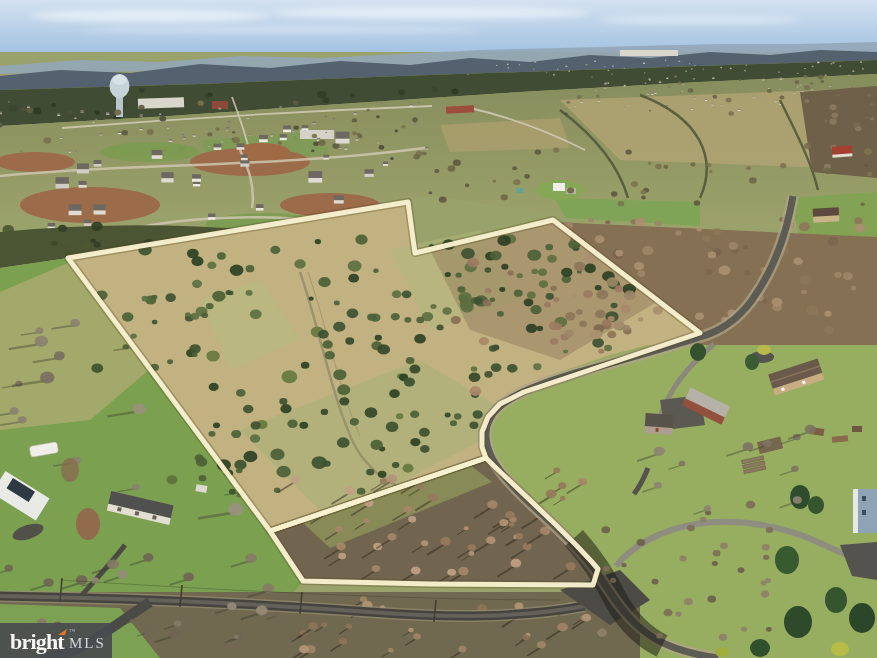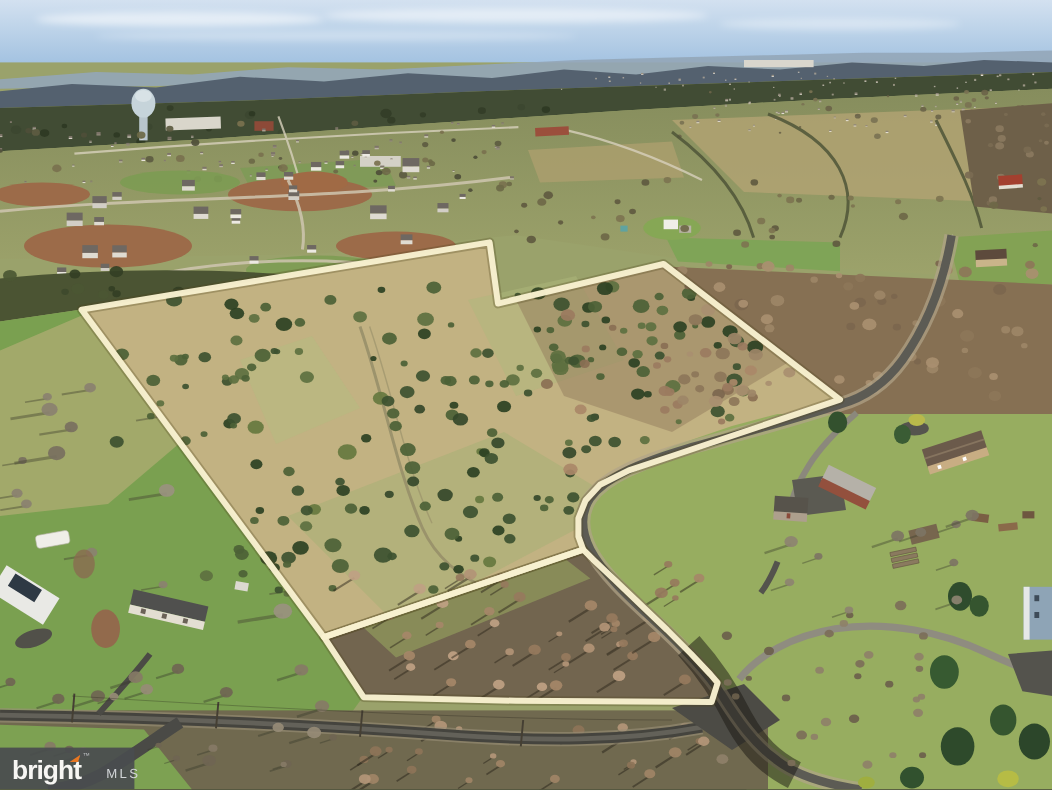--- a/index.html
+++ b/index.html
@@ -1,27 +1,27 @@
 <!DOCTYPE html>
 <html><head>
 <meta charset="utf-8">
 <style>
   html,body{margin:0;padding:0;background:#222;}
   .stage{position:relative;width:877px;height:658px;overflow:hidden;background:#9aa26b;
-         font-family:Liberation Sans, sans-serif;}
+         font-family:Liberation Serif, serif;}
   .stage svg{position:absolute;left:0;top:0;display:block;}
   
   .wm{position:absolute;left:0;bottom:0;width:112px;height:35px;
       background:rgba(73,76,79,.93);display:flex;align-items:flex-end;
       padding:0 0 5px 10px;box-sizing:border-box;}
   .wm-brand{font-size:22px;line-height:1;font-weight:bold;color:#f7f6f3;letter-spacing:-0.8px;}
   .wm-accent{position:absolute;left:58px;top:6px;width:9px;height:6px;background:#e87722;
              -webkit-clip-path:polygon(100% 0,0 100%,78% 100%);clip-path:polygon(100% 0,0 100%,78% 100%);}
   .wm-tm{position:absolute;left:69px;top:5px;font-size:6px;color:#b9bcbe;}
-  .wm-mls{font-size:11px;line-height:1;color:#d2d5d7;letter-spacing:2px;margin-left:21px;padding-bottom:2px;}
+  .wm-mls{font-size:15px;line-height:1;color:#d2d5d7;letter-spacing:2px;margin-left:5px;padding-bottom:2px;}
 </style>
 </head>
 <body>
 
 <div class="stage">
 <svg id="scene" width="877" height="658" viewBox="0 0 877 658">
   <defs>
     <linearGradient id="skyG" x1="0" y1="0" x2="0" y2="1">
       <stop offset="0" stop-color="#d3e1f0"></stop>
           <stop offset="1" stop-color="#a4c3e1"></stop>

